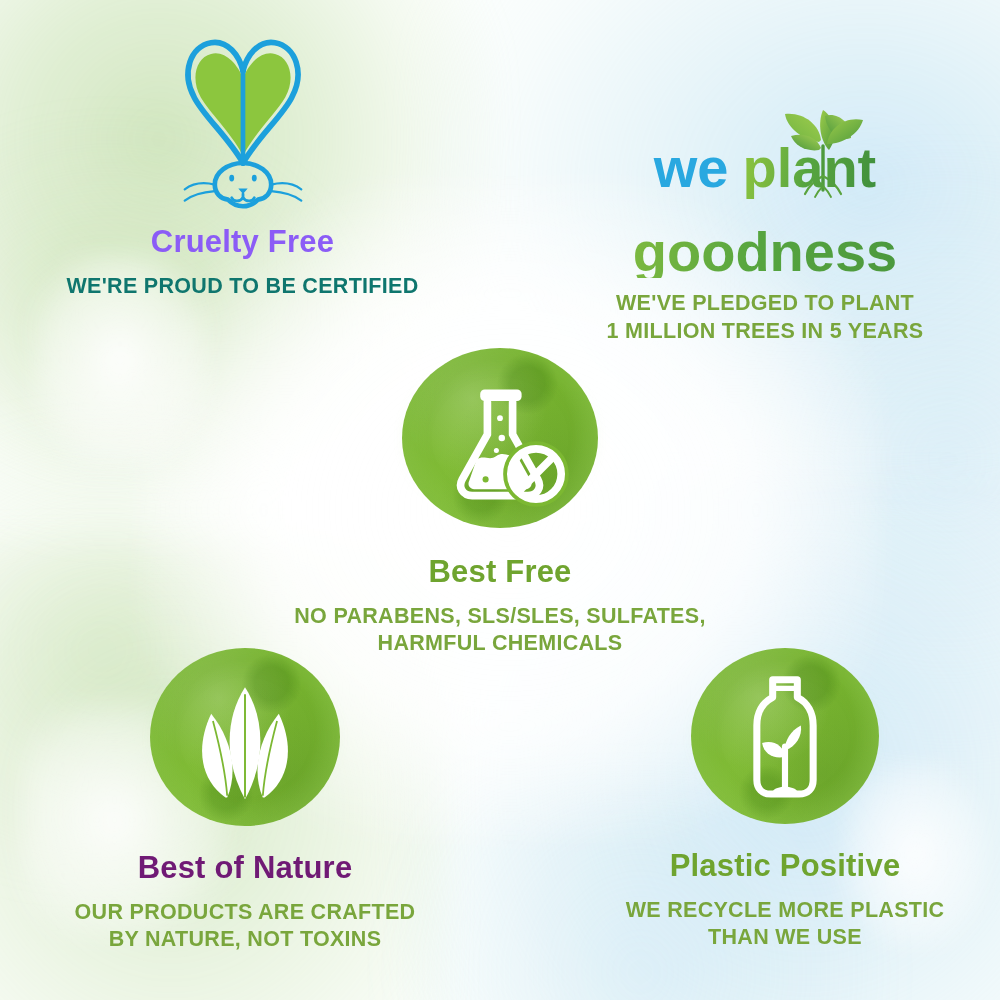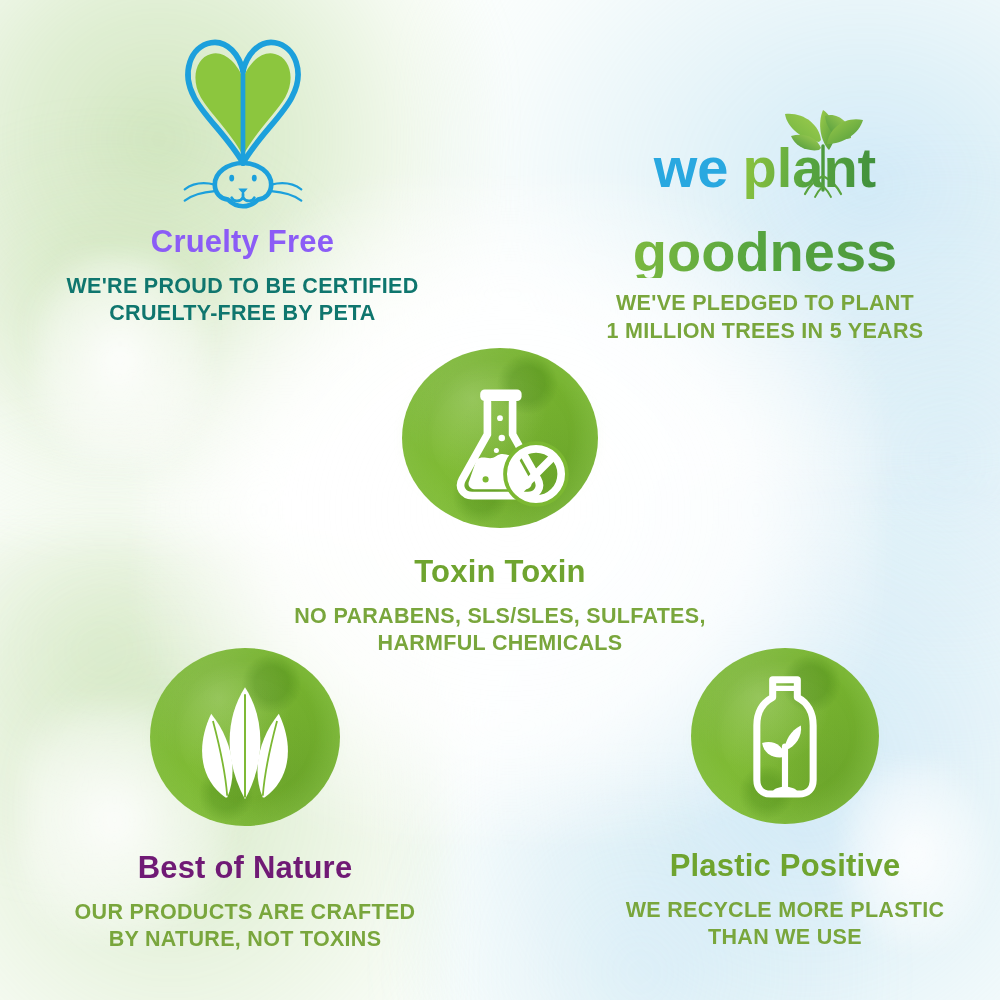--- a/index.html
+++ b/index.html
@@ -193,21 +193,20 @@
 
         <path d="M130 173 C 142 170 154 172 162 178" fill="none" stroke="#1CA0DC" stroke-width="2.4" stroke-linecap="round"></path>
         <path d="M130 180 C 142 181 154 184 162 190" fill="none" stroke="#1CA0DC" stroke-width="2.4" stroke-linecap="round"></path>
       </svg>
     </div>
 
     <div class="badge-title" style="font-size:31px;color:#8b5cf6;margin-top:16px;">Cruelty Free</div>
 
     <div class="badge-sub" style="font-size:21.5px;color:#0f766e;margin-top:14px;">
       <div>WE'RE PROUD TO BE CERTIFIED</div>
-      <div>CRUELTY-FREE BY PETA</div>
     </div>
   </div>
 
   <div class="badge" style="left:545px;top:100px;width:440px;">
 
     <div class="logo-wpg" style="position:relative;height:150px;">
 
       <div style="position:absolute;left:50%;top:2px;transform:translateX(-4px);">
         <svg viewBox="0 0 120 96" width="124" height="96" aria-hidden="true">
           <defs>
@@ -273,21 +272,21 @@
         <circle cx="102" cy="100" r="3.6" fill="#ffffff"></circle>
         <circle cx="96" cy="114" r="2.8" fill="#ffffff"></circle>
         <circle cx="84" cy="146" r="3.4" fill="#7cb832"></circle>
 
         <circle cx="140" cy="140" r="32" fill="none" stroke="#7cb832" stroke-width="9"></circle>
         <circle cx="140" cy="140" r="28" fill="none" stroke="#ffffff" stroke-width="8.5"></circle>
         <line x1="122" y1="158" x2="158" y2="122" stroke="#ffffff" stroke-width="8.5" stroke-linecap="round"></line>
       </svg>
     </div>
 
-    <div class="badge-title" style="font-size:31px;color:#6FA42F;margin-top:28px;">Toxin Toxin</div>
+    <div class="badge-title" style="font-size:31px;color:#6FA42F;margin-top:28px;">Best Free</div>
 
     <div class="badge-sub" style="font-size:21.5px;color:#79A63C;margin-top:14px;">
       <div>No PARABENS, SLS/SLES, SULFATES,</div>
       <div>HARMFUL CHEMICALS</div>
     </div>
   </div>
 
   <div class="badge" style="left:20px;top:648px;width:450px;">
 
     <div class="wc-circle" style="width:190px;height:178px;">

